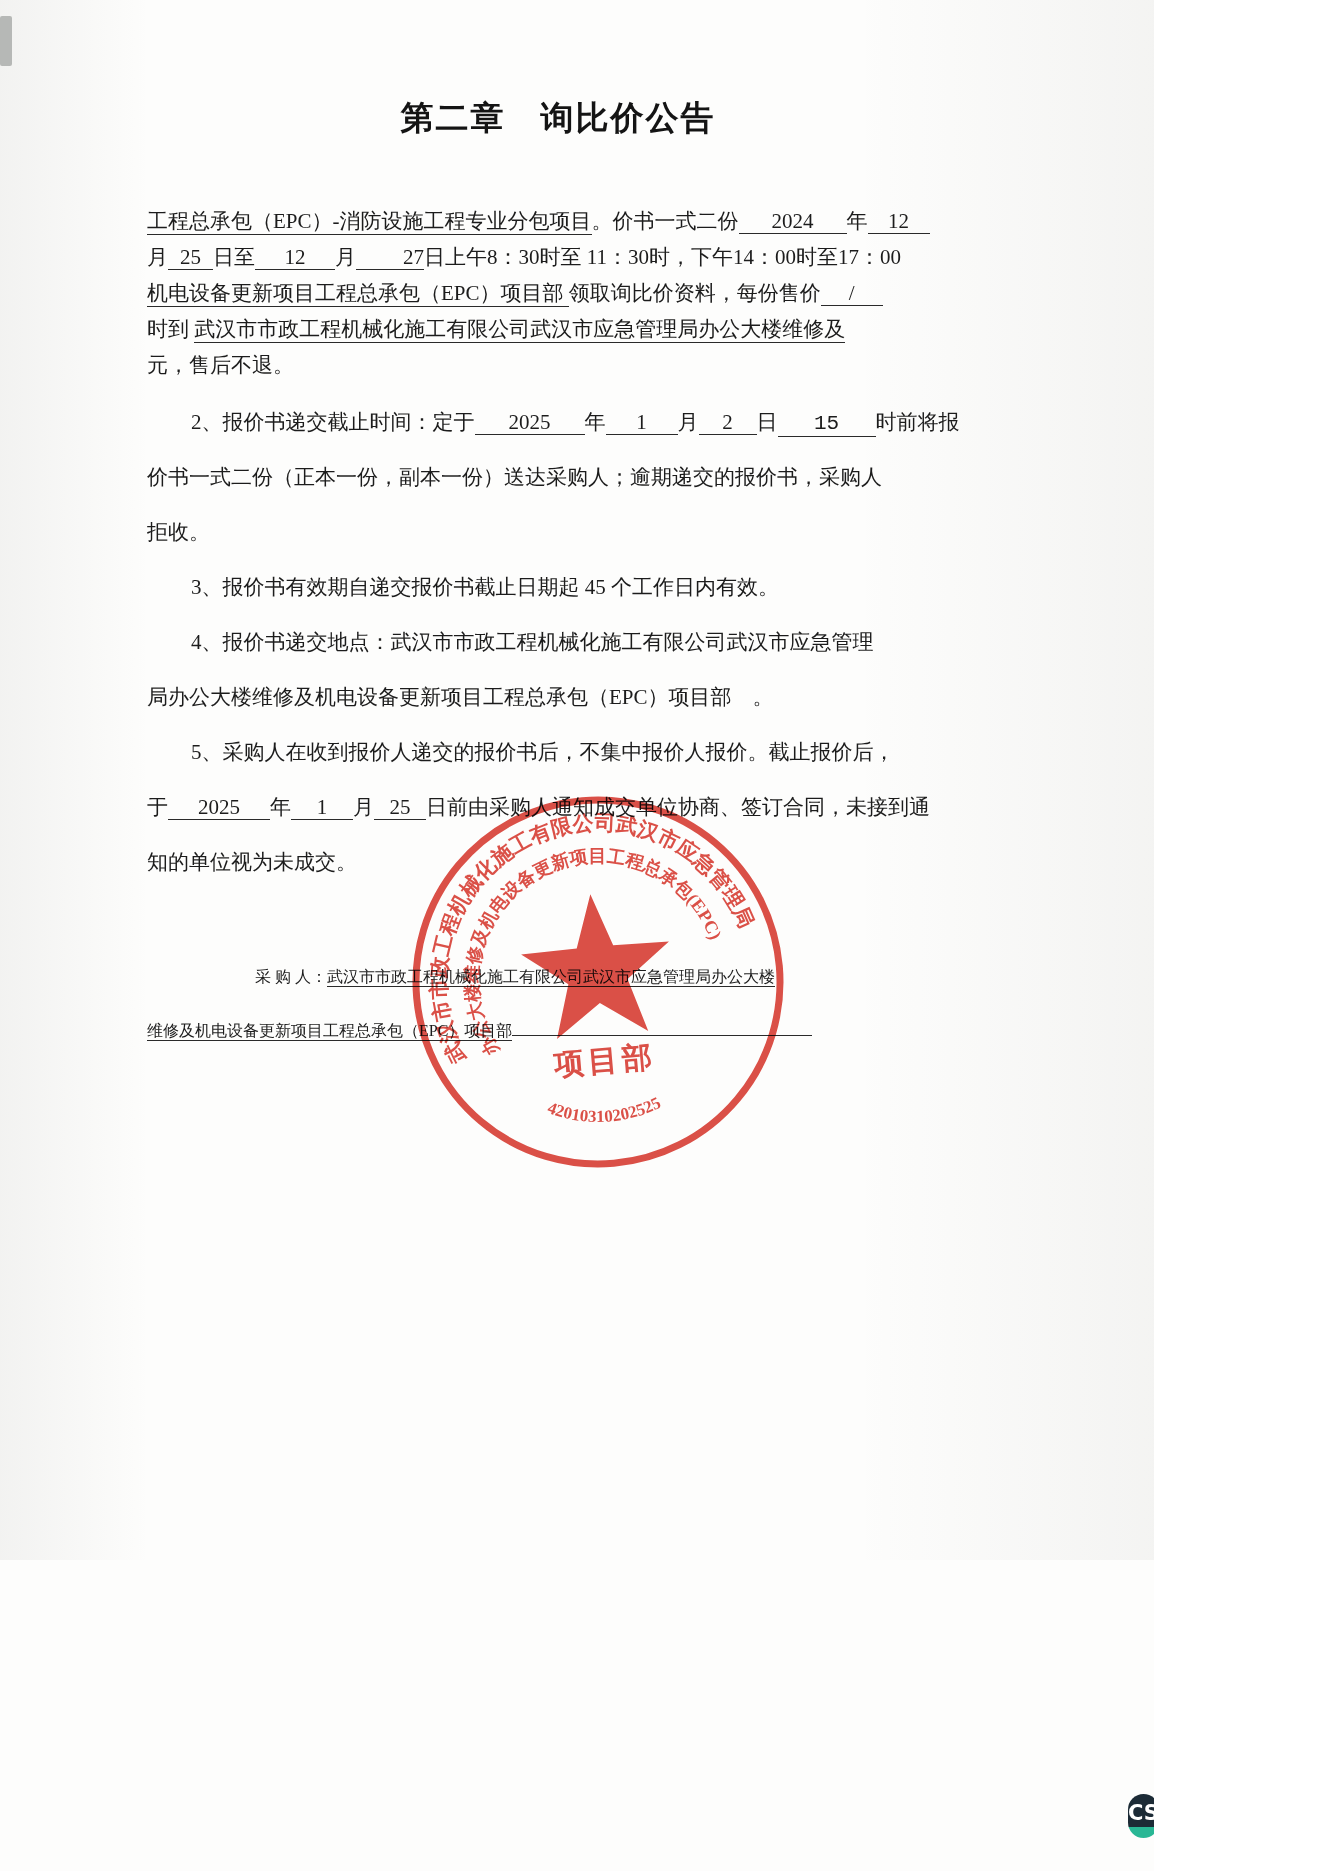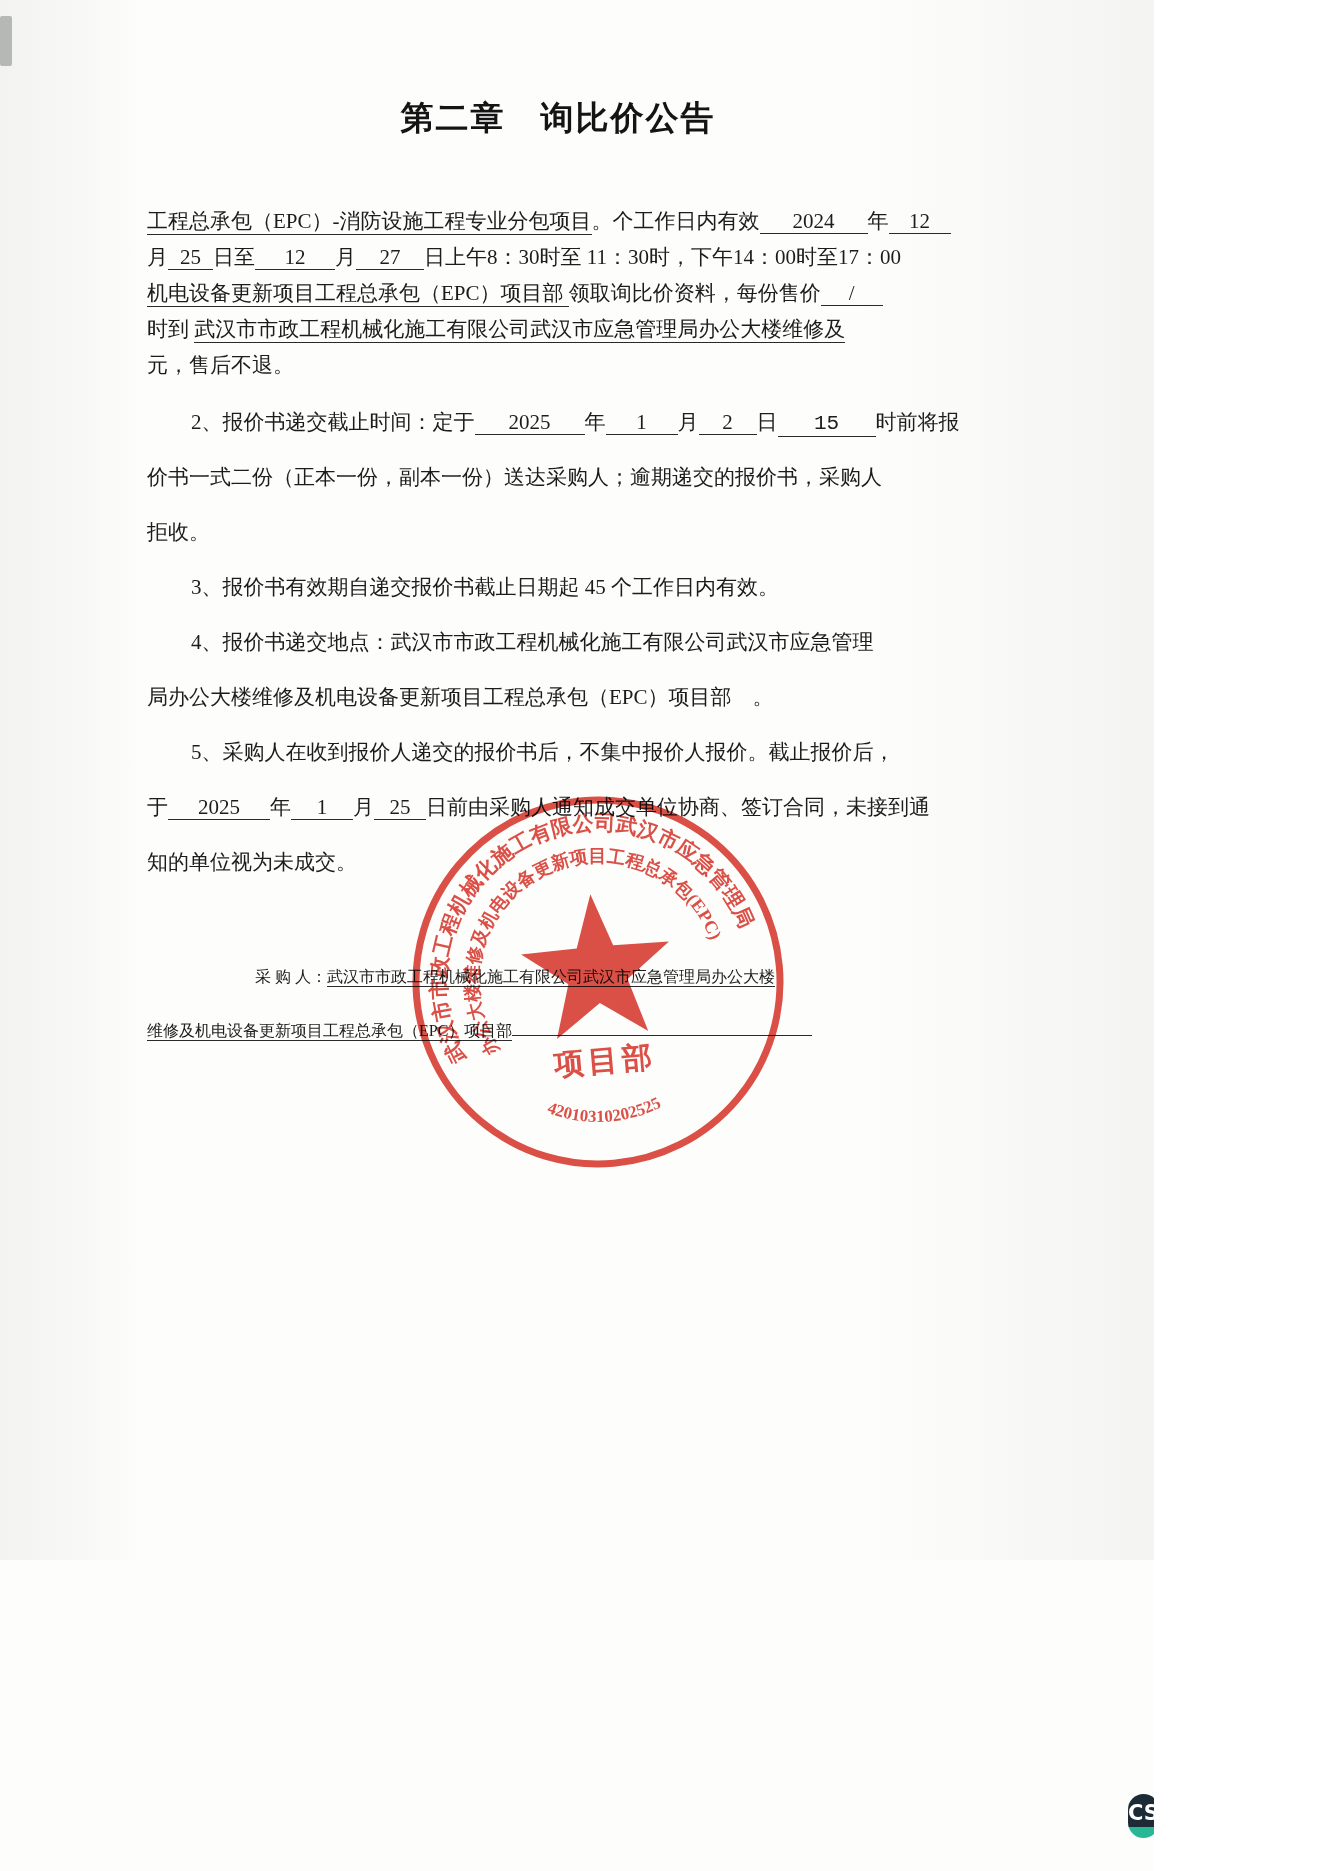--- a/index.html
+++ b/index.html
@@ -49,22 +49,22 @@
 <body>
 
 <div class="page">
   <div class="edge-left"></div>
   <div class="edge-right"></div>
   <div class="corner-mark"></div>
 
   <div class="doc">
     <h1 class="doc-title">第二章　询比价公告</h1>
     <div class="para1">
-        <div class="line"><span class="u">工程总承包（EPC）-消防设施工程专业分包项目</span><span class="">。个工作日内有效</span><span class="blank" style="width: 108px;">2024</span><span class="">年</span><span class="blank" style="width: 62px;">12</span></div>
-        <div class="line"><span class="">月</span><span class="blank" style="width: 45px;">25</span><span class="">日至</span><span class="blank" style="width: 80px;">12</span><span class="">月</span><span class="blank" style="width: 68px;">27</span><span class="">日上午8：30时至 11：30时，下午14：00时至17：00</span></div>
+        <div class="line"><span class="u">工程总承包（EPC）-消防设施工程专业分包项目</span><span class="">。价书一式二份</span><span class="blank" style="width: 108px;">2024</span><span class="">年</span><span class="blank" style="width: 62px;">12</span></div>
+        <div class="line"><span class="">月</span><span class="blank" style="width: 45px;">25</span><span class="">日至</span><span class="blank" style="width: 80px;">12</span><span class="">月</span><span class="blank" style="width: 68px; text-align: right;">27</span><span class="">日上午8：30时至 11：30时，下午14：00时至17：00</span></div>
         <div class="line"><span class="u">机电设备更新项目工程总承包（EPC）项目部 </span><span class="">领取询比价资料，每份售价</span><span class="blank" style="width: 62px;">/</span></div>
         <div class="line"><span class="">时到 </span><span class="u">武汉市市政工程机械化施工有限公司武汉市应急管理局办公大楼维修及</span></div>
         <div class="line"><span class="">元，售后不退。</span></div>
       </div>
     <div class="body-block">
         <div class="line ind1"><span class="">2、报价书递交截止时间：定于</span><span class="blank" style="width: 110px;">2025</span><span class="">年</span><span class="blank" style="width: 72px;">1</span><span class="">月</span><span class="blank" style="width: 58px;">2</span><span class="">日</span><span class="blank" style="width: 98px; font-family: Liberation Mono, monospace;">15</span><span class="">时前将报</span></div>
         <div class="line"><span class="">价书一式二份（正本一份，副本一份）送达采购人；逾期递交的报价书，采购人</span></div>
         <div class="line"><span class="">拒收。</span></div>
         <div class="line ind1"><span class="">3、报价书有效期自递交报价书截止日期起 45 个工作日内有效。</span></div>
         <div class="line ind1"><span class="">4、报价书递交地点：武汉市市政工程机械化施工有限公司武汉市应急管理</span></div>

